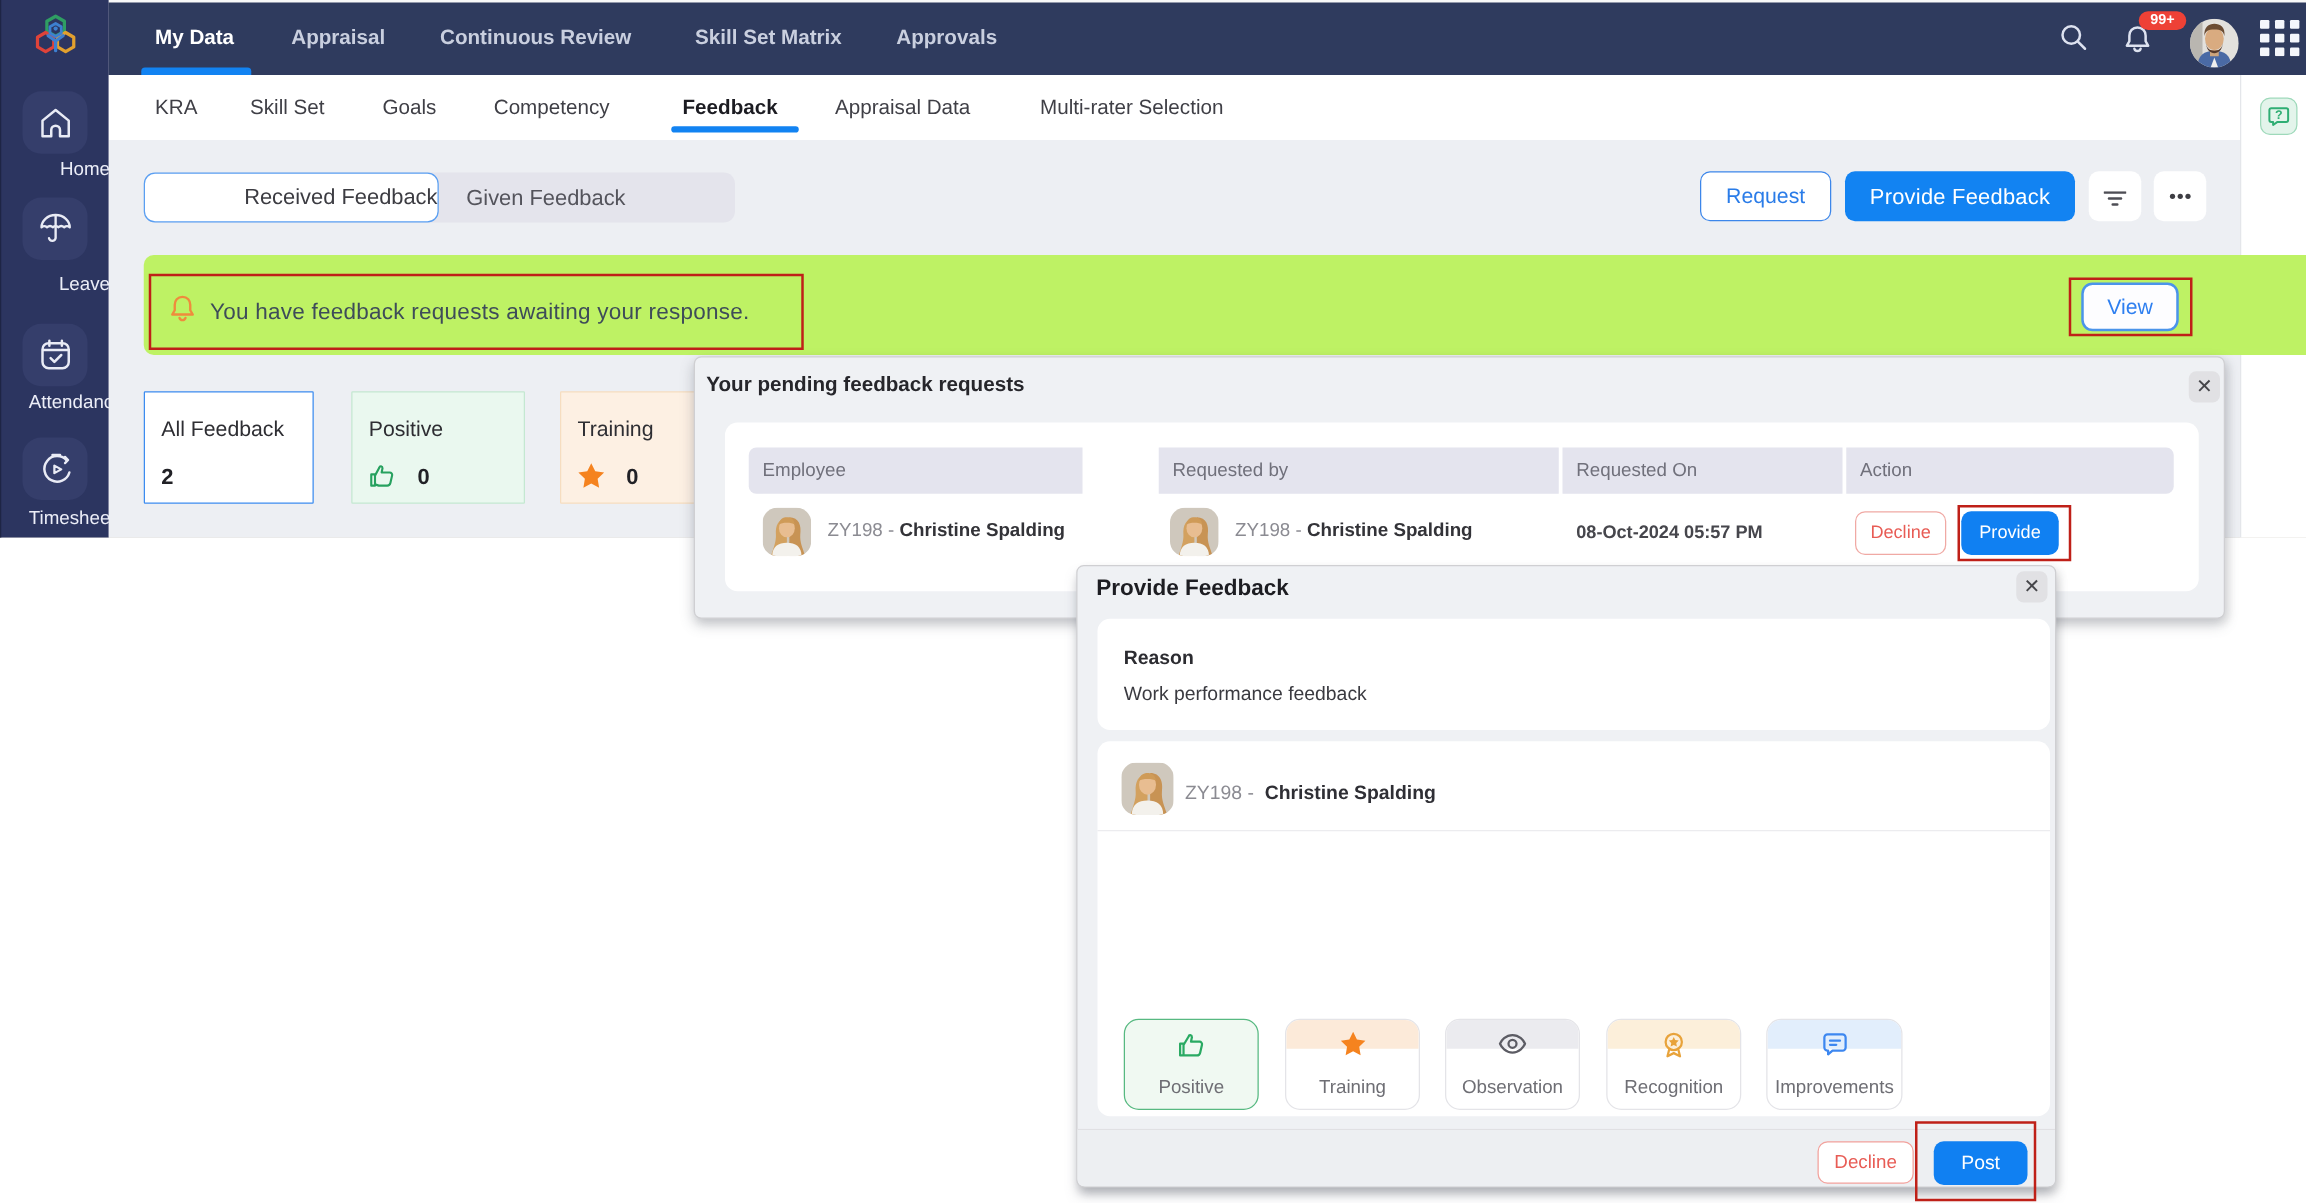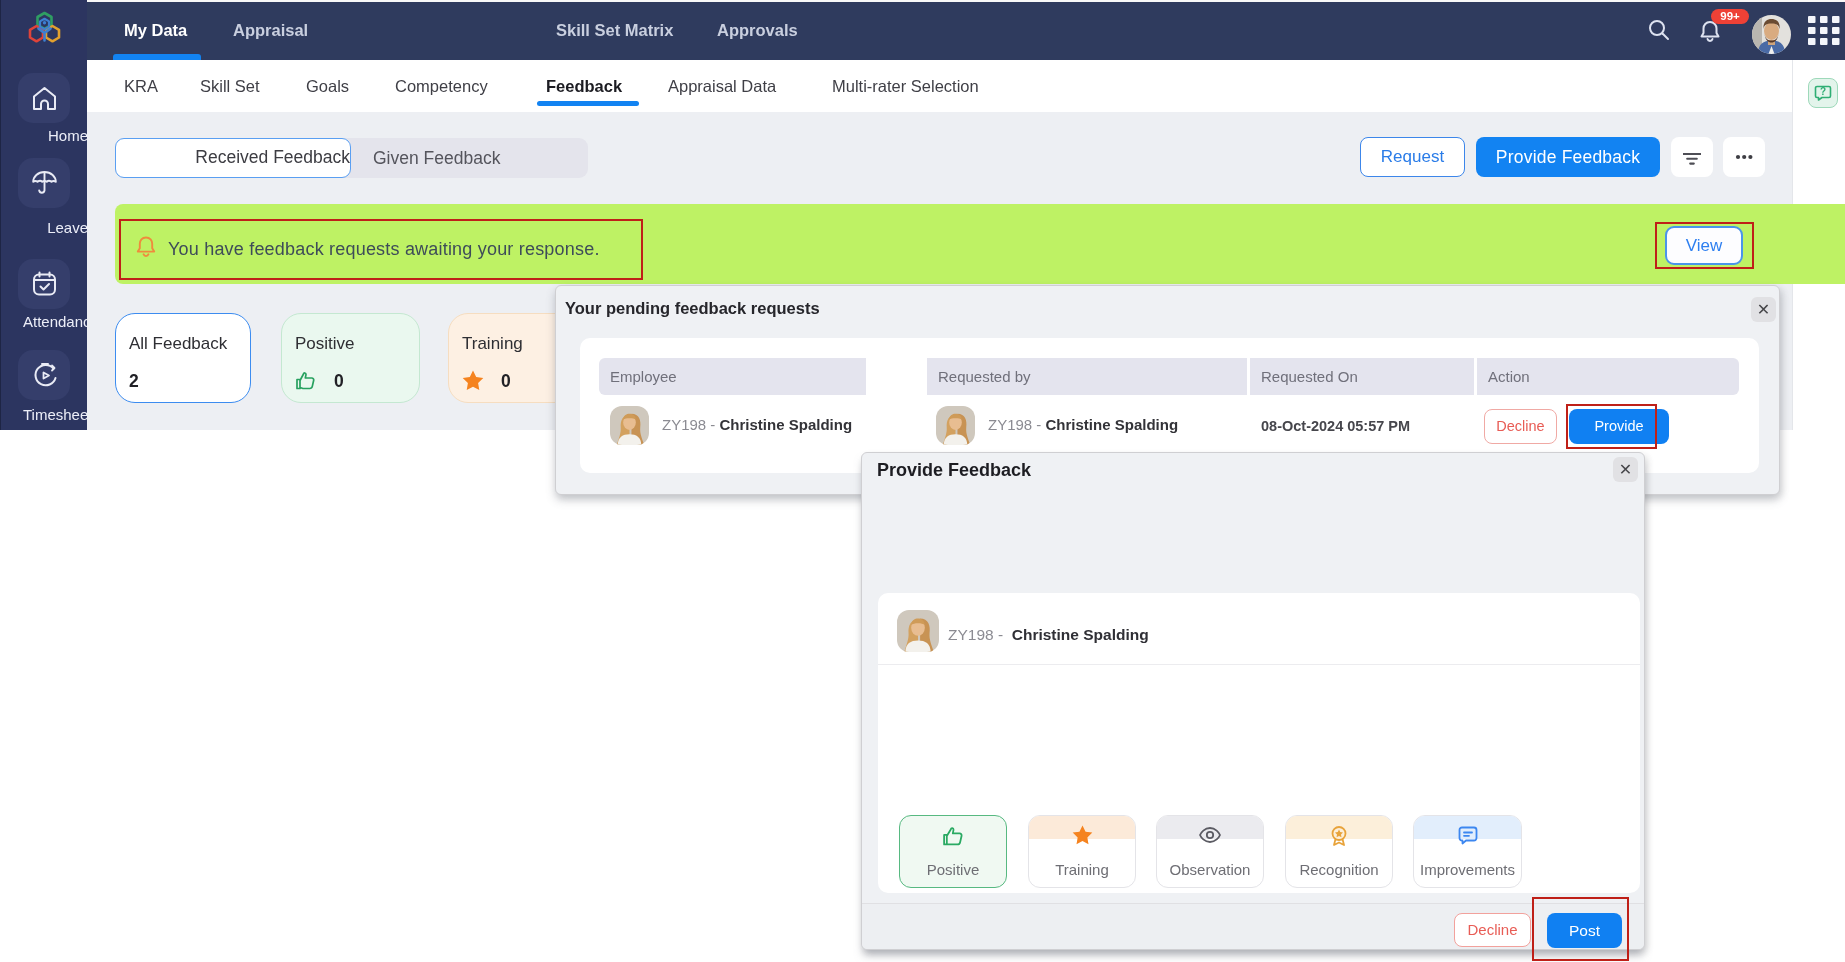--- a/index.html
+++ b/index.html
@@ -29,37 +29,37 @@
   .btn { position:absolute; text-align:center; border-radius:8px; }
   #btn-request { left:1360px; top:137px; width:105px; height:40px; line-height:37px; background:#fff; border:1.5px solid #3c86ea; color:#2a7ce8; font-size:17px; }
   #btn-providefb { left:1476px; top:137px; width:184px; height:40px; line-height:40px; background:#1283f2; color:#fff; font-size:17.5px; letter-spacing:0.2px; }
   #btn-filter { left:1671px; top:137px; width:42px; height:40px; background:#fff; }
   #btn-more { left:1723px; top:137px; width:42px; height:40px; background:#fff; }
   
   #banner { position:absolute; left:115px; top:204px; width:1738px; height:80px; background:#bef264; border-radius:8px; }
   #banner .txt { position:absolute; font-size:18px; color:#3e4c59; letter-spacing:0.2px; }
   #btn-view { position:absolute; left:1665px; top:226px; width:78px; height:39px; background:#fdfdff; border:2px solid #4b94ea; border-radius:9px; color:#2e7ff0; font-size:17px; text-align:center; line-height:35px; }
   
-  .card { position:absolute; top:313px; height:90px; border-radius:20px; }
+  .card { position:absolute; top:313px; height:90px; border-radius:1px; }
   #card-all { left:115px; width:136px; background:#fff; border:1.5px solid #3c8cf0; }
   #card-pos { left:281px; width:139px; background:#eaf8ef; border:1.5px solid #c4e8d1; }
   #card-trn { left:448px; width:139px; background:#fdf0e3; border:1.5px solid #f6ddc0; }
   .card .t { position:absolute; left:13px; top:20px; font-size:17px; color:#2e2e33; }
   .card .n { position:absolute; font-size:17.5px; color:#212126; font-weight:bold; }
   
   #m1 { position:absolute; left:555px; top:285px; width:1225px; height:210px; background:#eff1f4; border:1px solid #cfcfd2; border-radius:6px; box-shadow:0 5px 10px rgba(90,95,110,0.30), 3px 3px 7px rgba(0,0,0,0.08); }
   #m1 .title { position:absolute; left:9px; top:13px; font-size:16.5px; font-weight:bold; color:#26262b; }
   .mclose { position:absolute; width:25px; height:25px; background:#e1e1e4; border-radius:6px; color:#46464a; text-align:center; line-height:25px; font-size:16px; }
   #m1 .panel { position:absolute; left:24px; top:52px; width:1179px; height:135px; background:#fff; border-radius:10px; }
   .hcell { position:absolute; top:20px; height:37px; background:#e4e4ee; line-height:37px; color:#70707b; font-size:15px; }
   .rowtxt { position:absolute; top:78px; font-size:15px; color:#8b8b92; }
   .rowtxt b { color:#333338; }
   .avatar { position:absolute; width:39px; height:39px; border-radius:12px; overflow:hidden; }
   #btn-decline1 { left:904px; top:71px; width:73px; height:35px; line-height:32px; background:#fff; border:1.5px solid #f0a9a4; color:#e85c55; font-size:14.5px; }
-  #btn-provide1 { left:989px; top:71px; width:100px; height:35px; line-height:35px; background:#1080f2; color:#fff; font-size:14.5px; }
+  #btn-provide1 { left:989px; top:71px; width:78px; height:35px; line-height:35px; background:#1080f2; color:#fff; font-size:14.5px; }
   
   #m2 { position:absolute; left:861px; top:452px; width:784px; height:498px; background:#eff1f4; border:1px solid #cfcfd2; border-radius:6px; box-shadow:0 7px 9px -2px rgba(115,120,132,0.50), 3px 3px 7px rgba(0,0,0,0.10); }
   #m2 .title { position:absolute; left:15px; top:7px; font-size:18px; font-weight:bold; color:#1d1d22; }
   #m2 .reason { position:absolute; left:16px; top:42px; width:762px; height:89px; background:#fff; border-radius:10px; }
   #m2 .msgcard { position:absolute; left:16px; top:140px; width:762px; height:300px; background:#fff; border-radius:10px; }
   .typebtn { position:absolute; top:222px; width:108px; height:73px; background:#fff; border:1px solid #e4e4e8; border-radius:12px; overflow:hidden; }
   .typebtn .band { position:absolute; left:0; top:0; width:100%; height:23px; }
   .typebtn .lbl { position:absolute; width:100%; text-align:center; top:45px; font-size:15px; color:#6e6e74; }
   .typebtn .ic { position:absolute; width:100%; top:9px; text-align:center; }
   #m2 .footer { position:absolute; left:0px; top:450px; width:782px; height:46px; background:#edeff2; border-top:1px solid #e0e0e3; border-radius:0 0 6px 6px; }
@@ -105,20 +105,21 @@
       <path d="M22.5 7.5 A 10.2 10.2 0 1 0 24.5 17" fill="none" stroke="#e9ebf5" stroke-width="2" stroke-linecap="round"></path>
       <path d="M11 3 L17 3" stroke="#e9ebf5" stroke-width="2" stroke-linecap="round"></path>
       <path d="M21 4.5 L23.5 7 L21 9.5" fill="none" stroke="#e9ebf5" stroke-width="1.8" stroke-linecap="round" stroke-linejoin="round"></path>
       <path d="M12.5 11.5 L12.5 17.5 L18 14.5 Z" fill="none" stroke="#e9ebf5" stroke-width="1.8" stroke-linejoin="round"></path>
     </svg>
     <div class="sblabel" style="top:406px">Timesheet</div>
   </div>
   <div id="topbar">
     <div class="toptab active" style="left:37px">My Data</div>
     <div class="toptab" style="left:146px">Appraisal</div>
+    <div class="toptab" style="left:265px">Continuous Review</div>
     <div class="toptab" style="left:469px">Skill Set Matrix</div>
     <div class="toptab" style="left:630px">Approvals</div>
     <svg class="abs" style="left:1560px;top:18px" width="24" height="24" viewBox="0 0 24 24">
       <circle cx="10" cy="10" r="7" fill="none" stroke="#dde2f0" stroke-width="2"></circle>
       <path d="M15.5 15.5 L21 21" stroke="#dde2f0" stroke-width="2" stroke-linecap="round"></path>
     </svg>
     <svg class="abs" style="left:1611px;top:19px" width="24" height="25" viewBox="0 0 24 25">
       <path d="M12 3 C8 3 5.5 6 5.5 9.5 L5.5 14 L3.5 17.5 L20.5 17.5 L18.5 14 L18.5 9.5 C18.5 6 16 3 12 3 Z" fill="none" stroke="#dde2f0" stroke-width="2" stroke-linejoin="round"></path>
       <path d="M9.5 20 A 2.6 2.6 0 0 0 14.5 20" fill="none" stroke="#dde2f0" stroke-width="2" stroke-linecap="round"></path>
     </svg>
@@ -246,20 +247,24 @@
         </svg></div>
     <div class="rowtxt" style="left:408px">ZY198 - <b>Christine Spalding</b></div>
     <div class="rowtxt" style="left:681px;color:#46464c;font-weight:bold;font-size:14.5px;top:80px">08-Oct-2024 05:57 PM</div>
     <div class="btn" id="btn-decline1">Decline</div>
     <div class="btn" id="btn-provide1">Provide</div>
   </div>
 </div>
 <div id="m2">
   <div class="title">Provide Feedback</div>
   <div class="mclose" style="left:751px;top:4px">✕</div>
+  <div class="reason">
+    <div class="abs" style="left:21px;top:23px;font-size:15.5px;font-weight:bold;color:#2c2c31">Reason</div>
+    <div class="abs" style="left:21px;top:52px;font-size:15.5px;color:#3a3a40">Work performance feedback</div>
+  </div>
   <div class="msgcard">
     <div class="avatar" style="left:19px;top:17px;width:42px;height:42px"><svg width="42" height="42" viewBox="0 0 40 40">
           <rect width="40" height="40" fill="#cfc8bd"></rect>
           <path d="M22 8 C30 8 32 15 31 22 C30.5 29 33 33 35 40 L22 40 Z" fill="#c89354"></path>
           <path d="M20 9 C13 9 10.5 15 11 22 C11.4 28 9 33 7 40 L20 40 Z" fill="#d3a15f"></path>
           <ellipse cx="20" cy="17" rx="6.5" ry="7.5" fill="#e8bd91"></ellipse>
           <path d="M13.5 14 C14 9.5 17 8 20 8 C23 8 26 9.5 26.5 14 C24 12 16 12 13.5 14 Z" fill="#cf9b58"></path>
           <path d="M8 40 C8 32 13 29 20 29 C27 29 32 32 32 40 Z" fill="#f3f1ec"></path>
         </svg></div>
     <div class="abs" style="left:70px;top:33px;font-size:15.5px;color:#8b8b92">ZY198 -&nbsp;&nbsp;<b style="color:#2f2f35">Christine Spalding</b></div>

